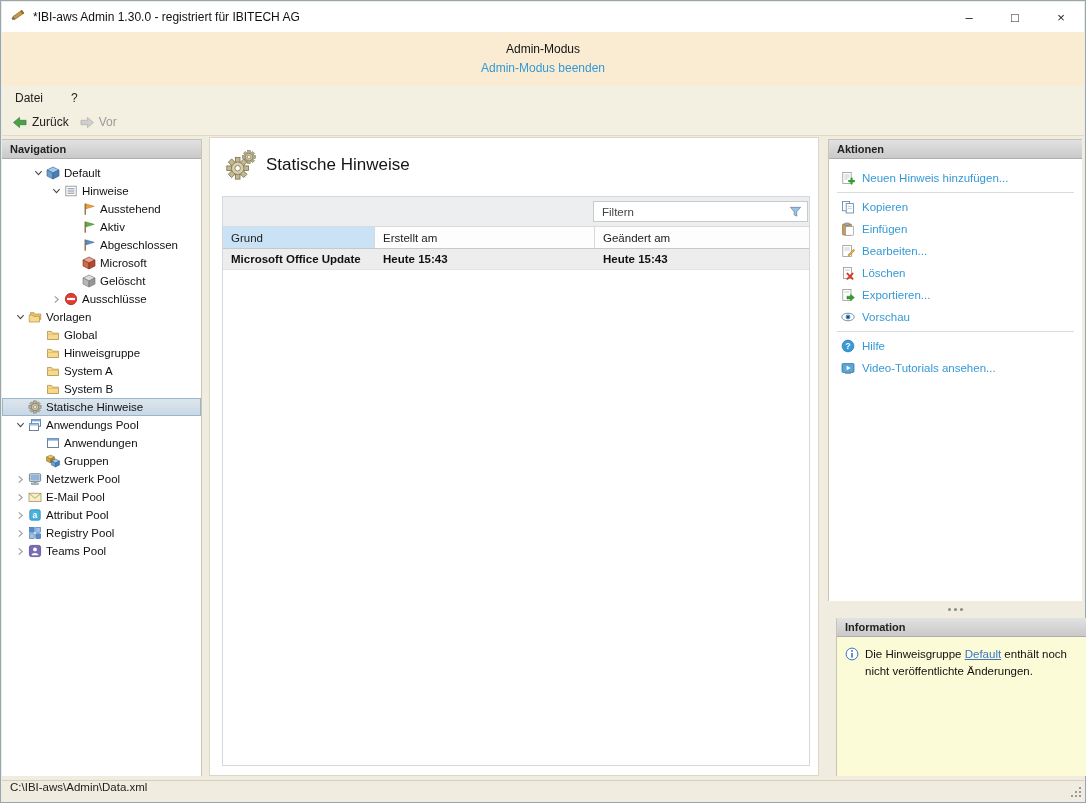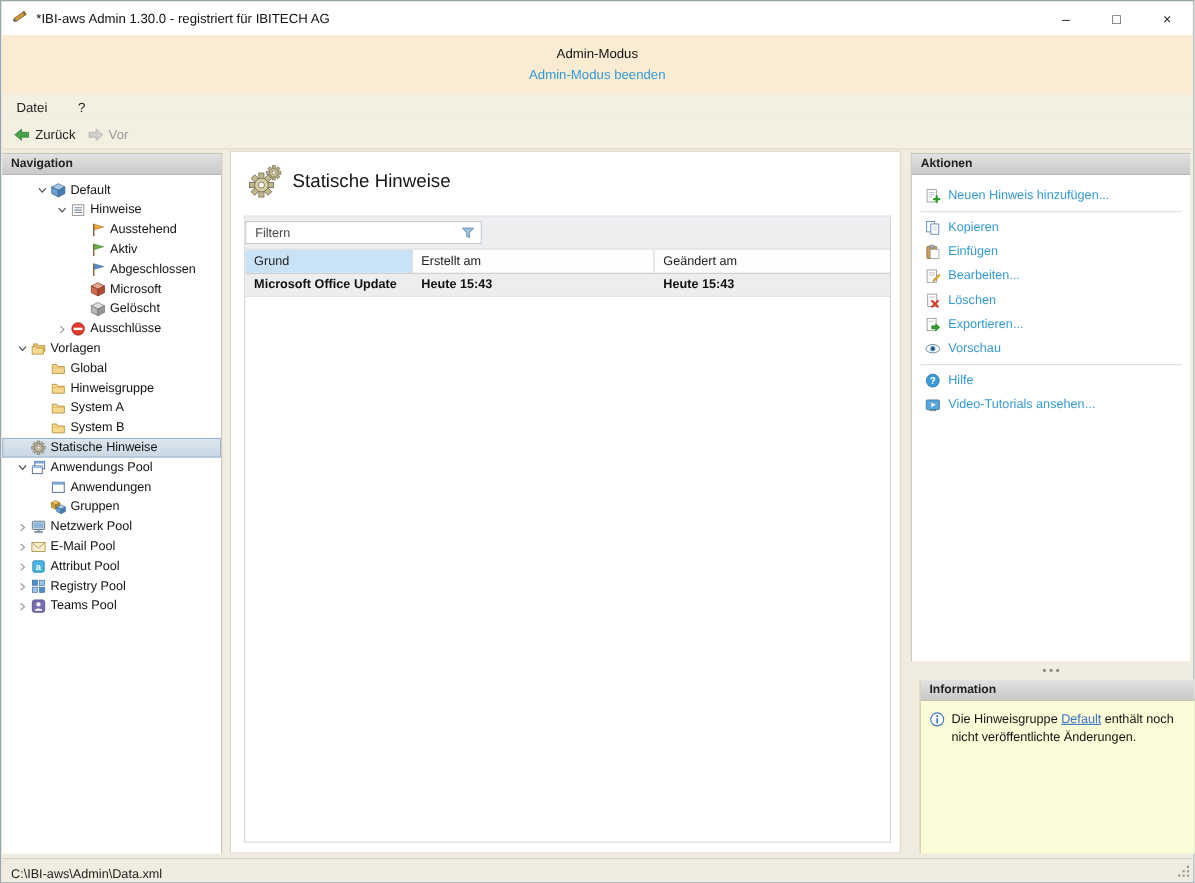--- a/index.html
+++ b/index.html
@@ -30,21 +30,21 @@
   .tree-row.selected{background:linear-gradient(var(--selection-bg,#dde6ee),#c8d7e4);box-shadow:inset 0 0 0 1px #9ab6cc}
   .chev{width:12px;display:inline-flex;justify-content:center;align-items:center;flex:0 0 auto}
   .ticon{width:16px;display:inline-flex;justify-content:center;align-items:center;margin:0 3px 0 1px;flex:0 0 auto}
   .tlabel{padding-right:4px}
   
   .main-panel{position:absolute;left:208px;top:136px;width:610px;height:639px;background:#fff;border:1px solid #dcd6c6}
   .main-title-row{position:absolute;left:16px;top:12px;display:flex;align-items:center;gap:10px}
   .main-gear{display:inline-flex}
   .main-title{font-size:17px;color:#151515}
   .list-control{position:absolute;left:12px;top:58px;width:588px;height:570px;border:1px solid #d4d8db;background:#fff}
-  .filter-strip{height:30px;background:#eceef0;border-bottom:1px solid #d8dcdf;display:flex;align-items:center;justify-content:flex-start;padding-right:1px}
+  .filter-strip{height:30px;background:#eceef0;border-bottom:1px solid #d8dcdf;display:flex;align-items:center;justify-content:flex-end;padding-right:1px}
   .filter-box{width:215px;height:21px;background:#fff;border:1px solid #c6cacd;display:flex;align-items:center;padding:0 5px 0 8px;cursor:text}
   .filter-placeholder{flex:1;font-size:11.5px;color:#444}
   .filter-icon{display:inline-flex;cursor:pointer}
   .grid-header{display:flex;height:22px;background:#fdfdfd;border-bottom:1px solid #c8c8c8}
   .hcell{font-size:11.5px;color:#222;display:flex;align-items:center;padding-left:8px;border-right:1px solid #d8d8d8;flex:0 0 auto;cursor:pointer}
   .hcell:last-child{border-right:none}
   .hcell.sorted{background:var(--sorted-bg,#c9e2f5)}
   .grow{display:flex;height:21px;background:#ededed;border-bottom:1px solid #e4e4e4;cursor:pointer}
   .gcell{font-size:11.5px;display:flex;align-items:center;padding-left:8px;flex:0 0 auto}
   .grow .gcell{font-weight:bold;color:#111}
@@ -57,21 +57,21 @@
   
   .panel-splitter{position:absolute;left:827px;top:600px;width:254px;height:17px;display:flex;align-items:center;justify-content:center;cursor:row-resize}
   .splitter-dots{width:3px;height:3px;background:#8a8a8a;border-radius:50%;box-shadow:6px 0 0 #8a8a8a,12px 0 0 #8a8a8a;transform:translateX(-6px)}
   
   .info-panel{position:absolute;left:835px;top:617px;width:256px;height:158px;background:var(--info-bg,#fcfbd8);border-left:1px solid #cac4b2}
   .info-body{display:flex;gap:6px;padding:9px 8px 0 8px}
   .info-icon{flex:0 0 auto;margin-top:1px}
   .info-text{font-size:11.5px;color:#111;line-height:1.45}
   .info-link{color:var(--link-blue,#3a74c4);text-decoration:underline;cursor:pointer}
   
-  .statusbar{position:absolute;left:1px;right:1px;bottom:1px;height:21px;background:var(--chrome-bg,#f1ece0);border-top:1px solid #d6d0be;display:flex;align-items:flex-end;padding-left:8px;font-size:11.5px;color:#222}
+  .statusbar{position:absolute;left:1px;right:1px;bottom:1px;height:21px;background:var(--chrome-bg,#f1ece0);border-top:1px solid #d6d0be;display:flex;align-items:flex-start;padding-left:8px;font-size:11.5px;color:#222}
   .grip{position:absolute;right:3px;bottom:4px;width:12px;height:12px;cursor:nwse-resize}
   .grip::before{content:"";position:absolute;right:0;bottom:0;width:2px;height:2px;background:#9a9a9a;box-shadow:0 -4px 0 #9a9a9a,0 -8px 0 #9a9a9a,-4px 0 0 #9a9a9a,-8px 0 0 #9a9a9a,-4px -4px 0 #9a9a9a}
 </style>
 </head>
 <body>
 
 <div class="window">
 
   <div class="titlebar">
     <span class="app-icon"><svg viewBox="0 0 16 16" width="16" height="16">

